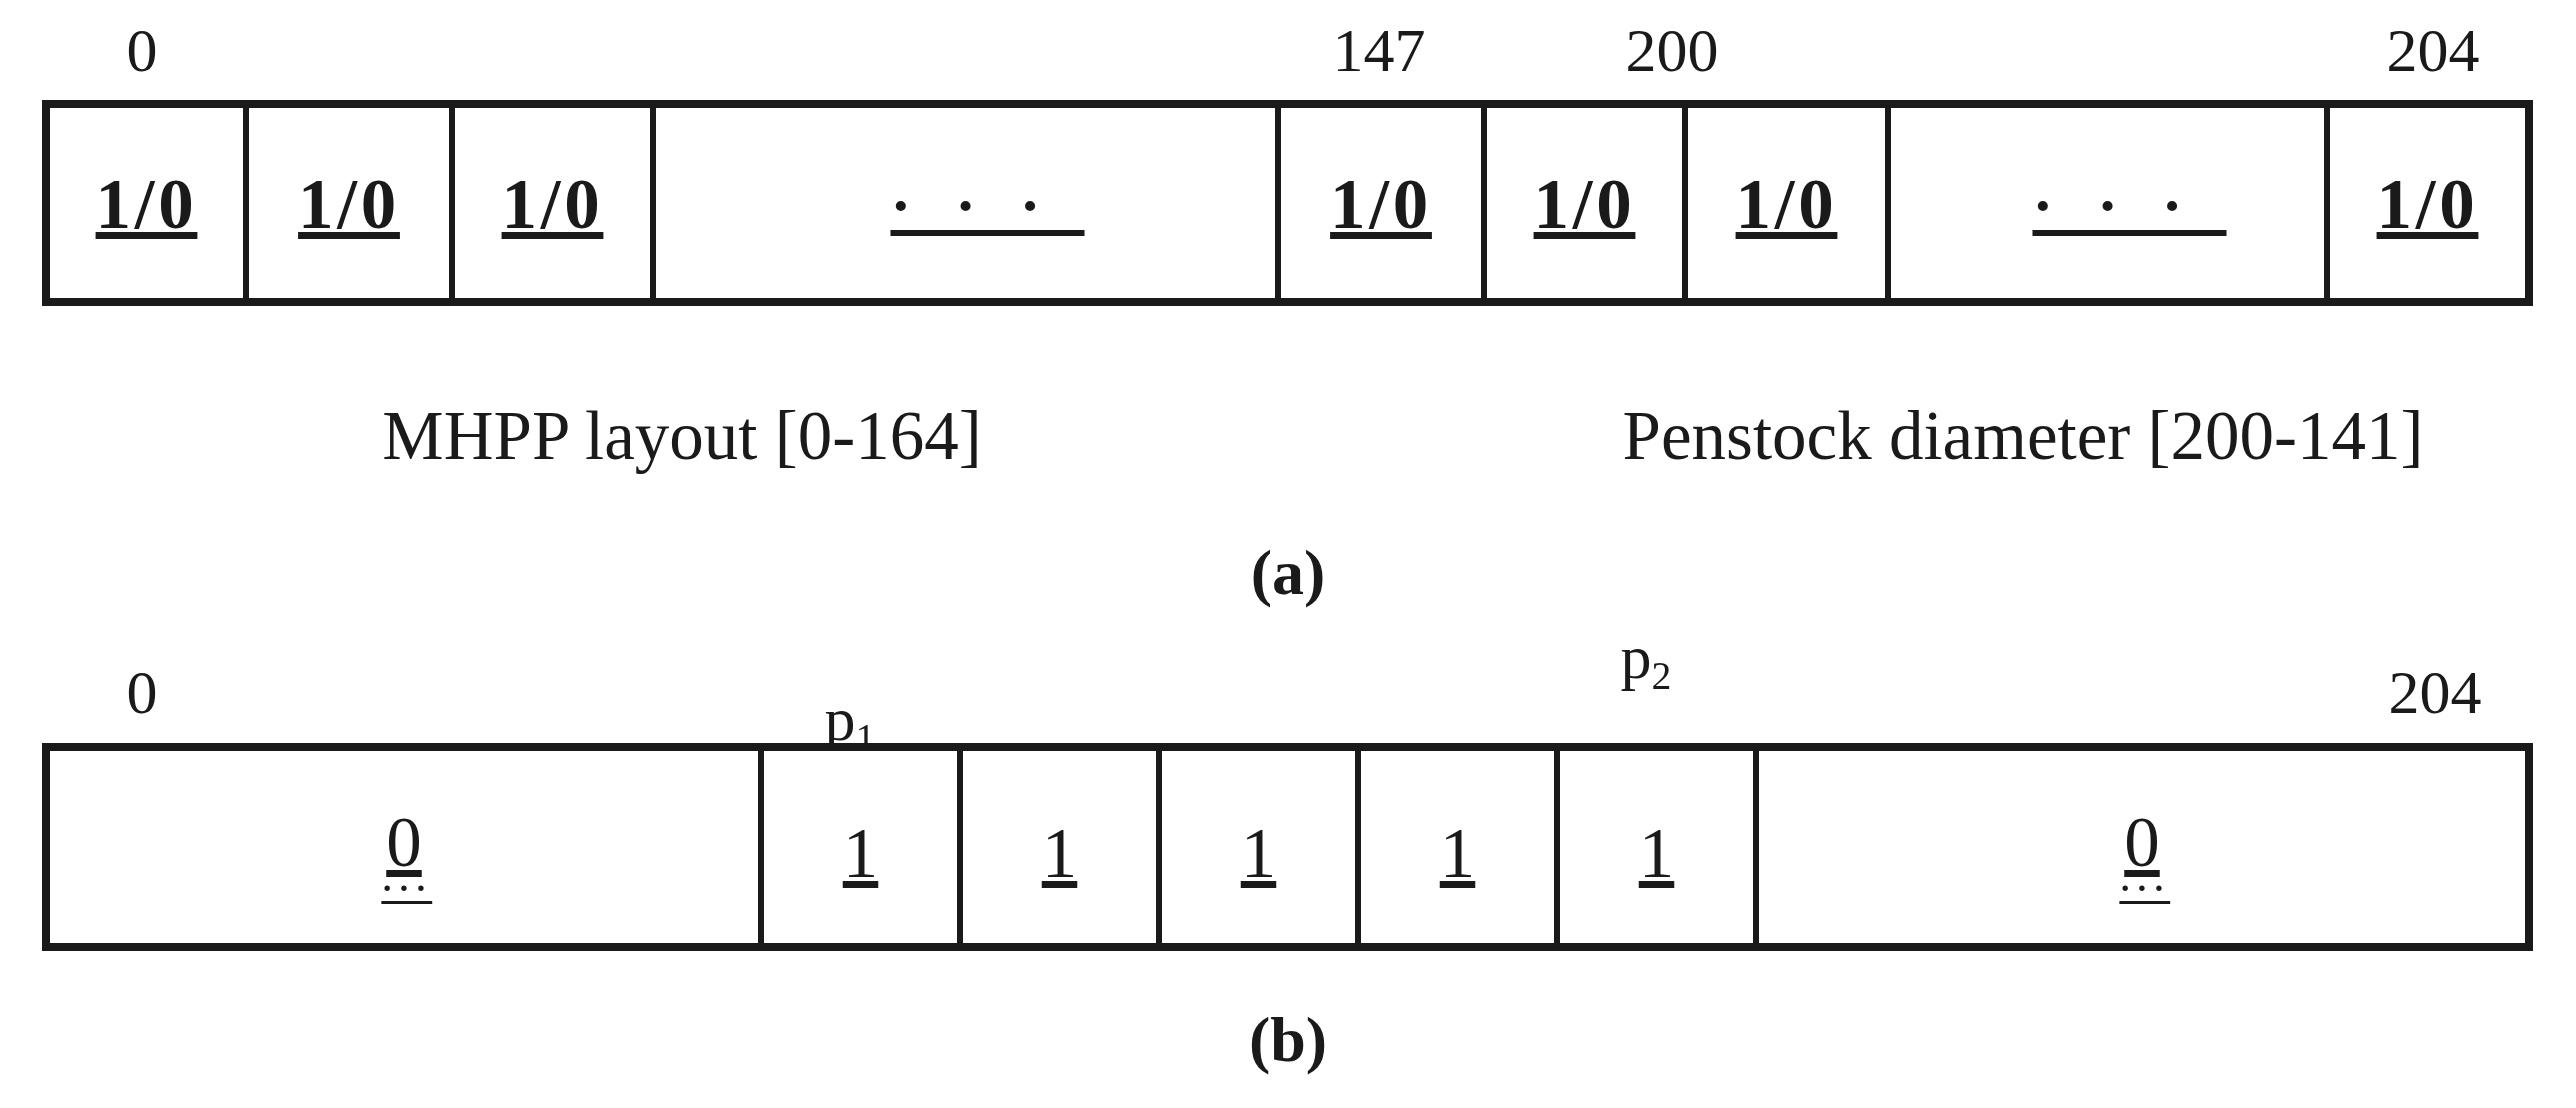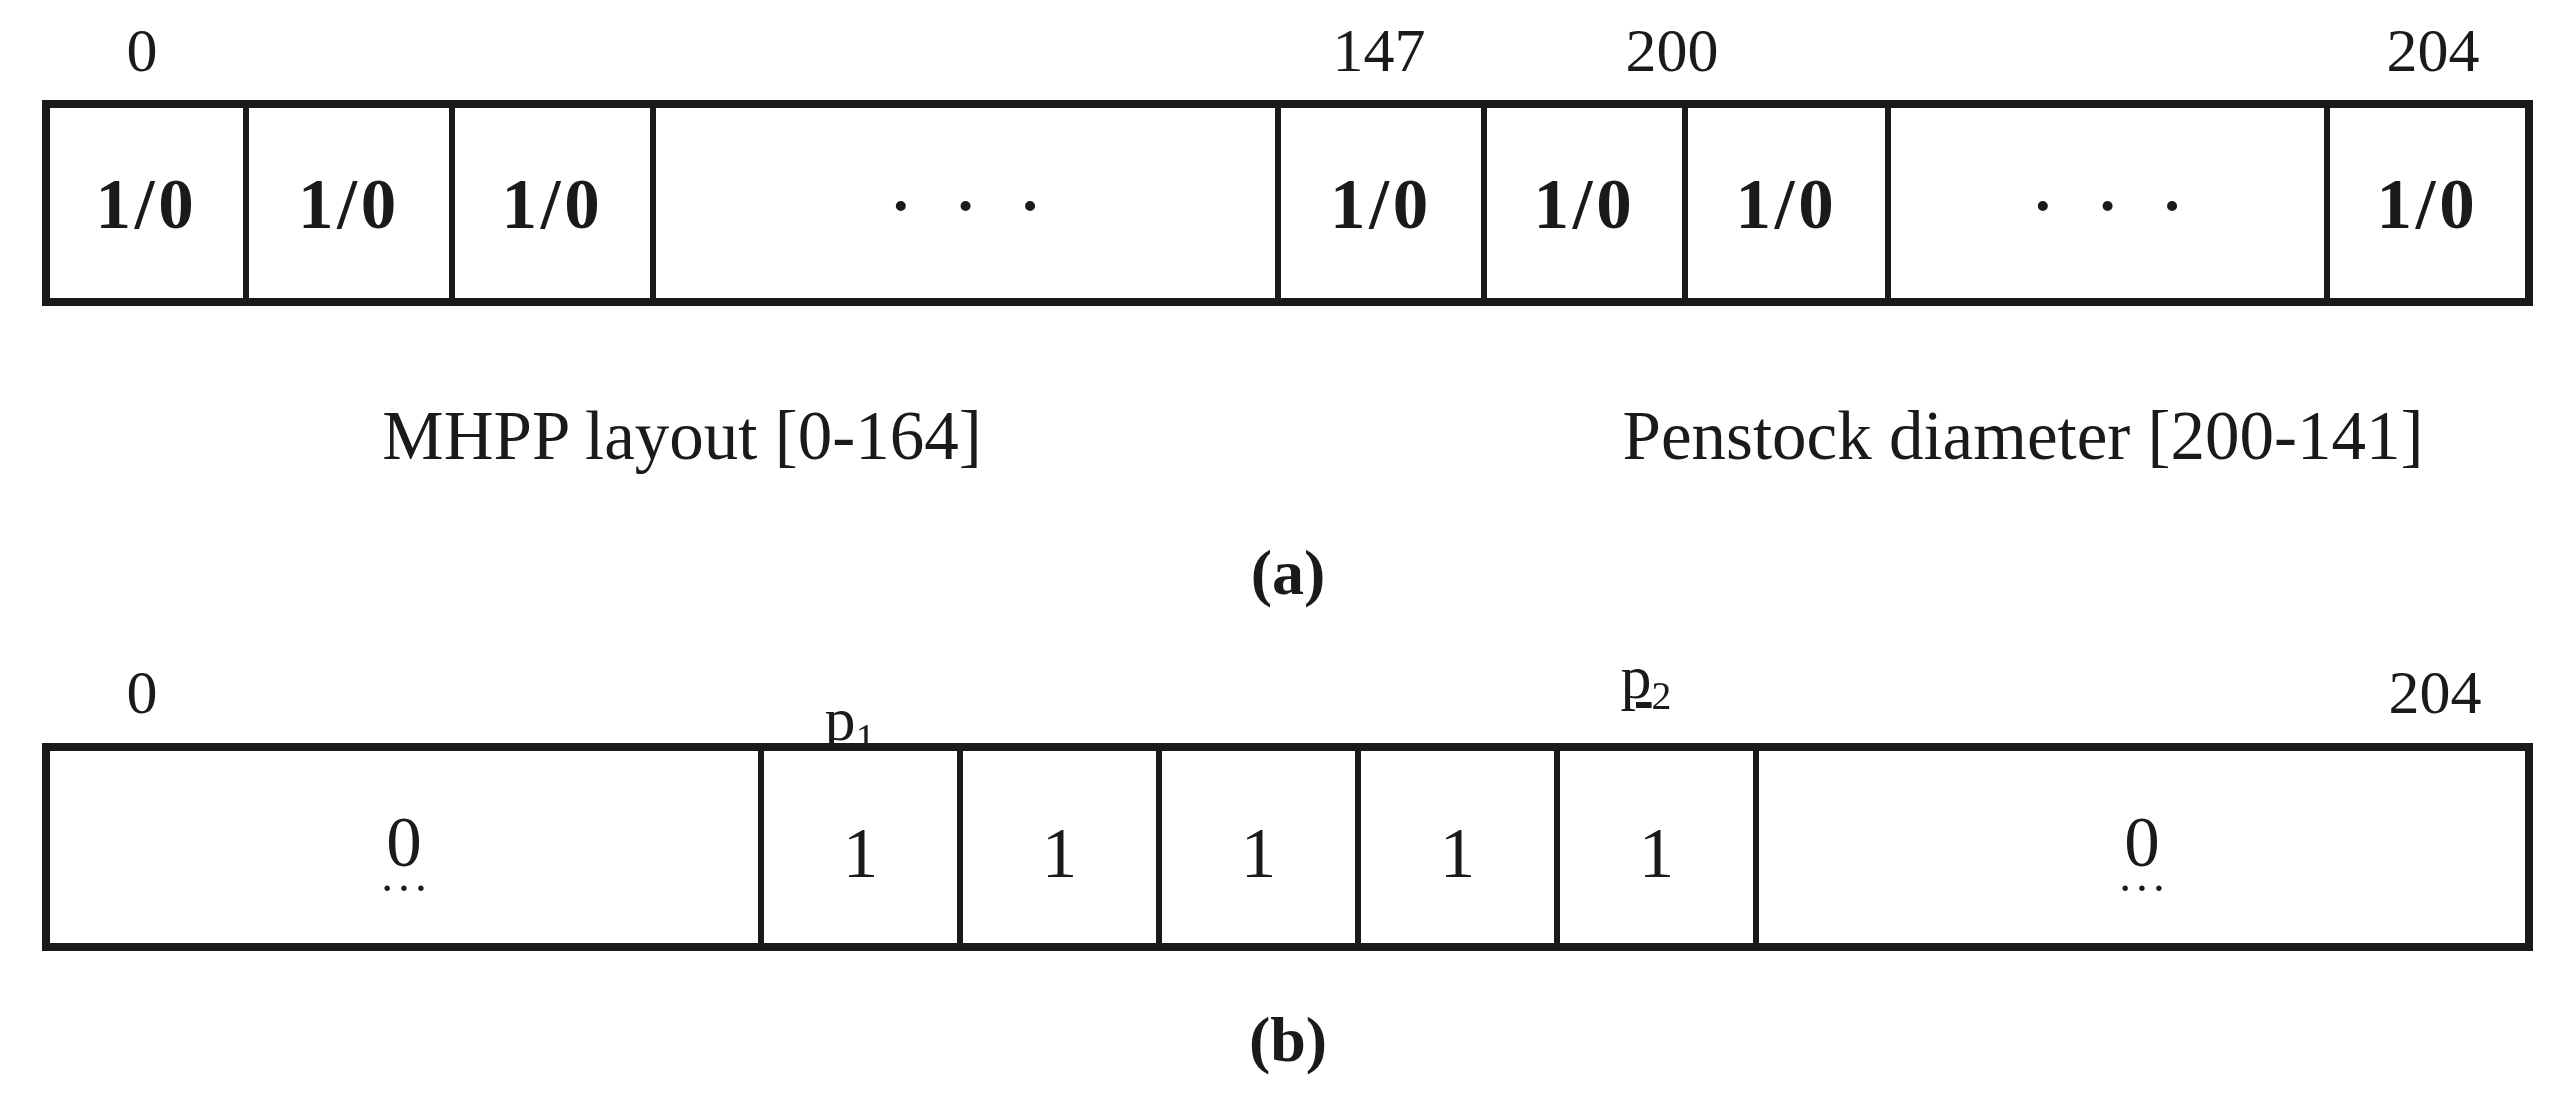--- a/index.html
+++ b/index.html
@@ -43,20 +43,21 @@
   .box-b { top: 743px; height: 208px;
            grid-template-columns: 714px 199px 199px 199px 199px 199px auto; }
 
   .cell {
     display: flex;
     align-items: center;
     justify-content: center;
     border-right: 6.6px solid #1a1a1a;
     box-sizing: border-box;
     overflow: hidden;
+    text-decoration: underline;
   }
   .cell.last { border-right: none; }
 
   .gene-a { font-size: 71px; font-weight: bold; letter-spacing: 3.7px; padding-top: 3.7px; }
   .gene-b { font-size: 71px; font-weight: normal; padding-top: 13px; }
 
   .ellipsis {
     font-size: 62px;
     font-weight: bold;
     letter-spacing: 44px;
@@ -148,21 +149,21 @@
     <span class="region-label" style="left:682px;">MHPP layout [0-164]</span>
     <span class="region-label" style="left:2023px;">Penstock diameter [200-141]</span>
 
     <div class="caption caption-a">(a)</div>
   </div>
 
   <div>
 
     <span class="idx-label" style="left:142px; top:661px;">0</span>
     <span class="idx-label" style="left:850px; top:688px;"><span>p</span><sub>1</sub></span>
-    <span class="idx-label" style="left:1646px; top:646px;text-decoration:underline;"><span>p</span><sub>2</sub></span>
+    <span class="idx-label" style="left:1646px; top:626px;"><span>p</span><sub>2</sub></span>
     <span class="idx-label" style="left:2435px; top:661px;">204</span>
 
     <div class="gene-box box-b">
       <div class="cell">
         <span class="zero-stack">
           <span class="zero-value">0</span>
           <span class="under-dots">···</span>
         </span>
       </div>
       <div class="cell">

